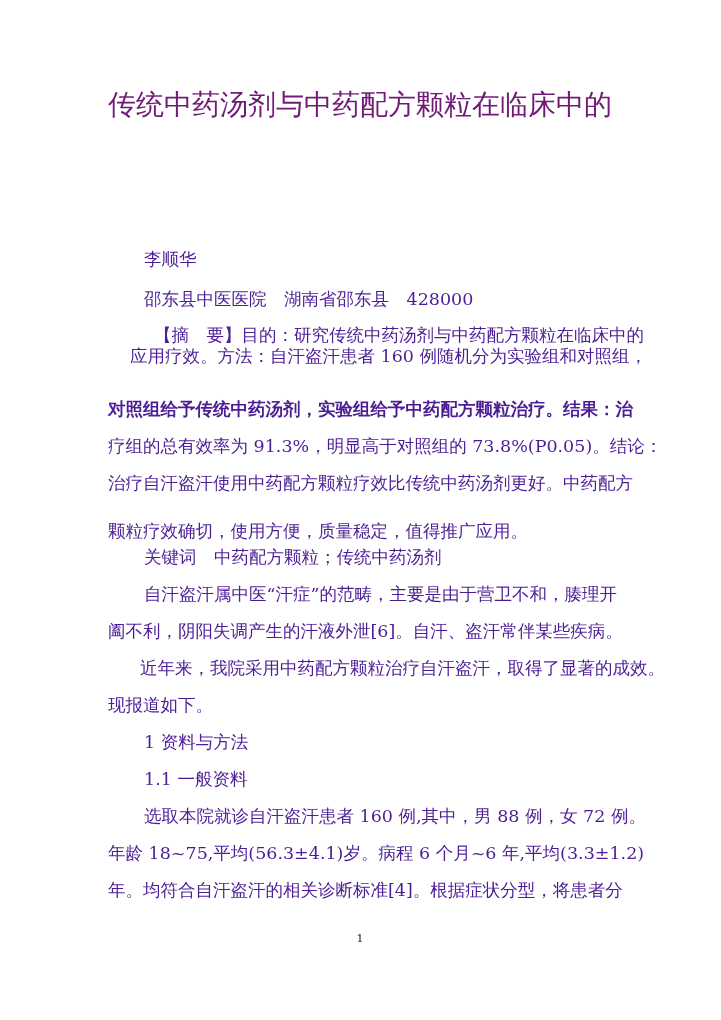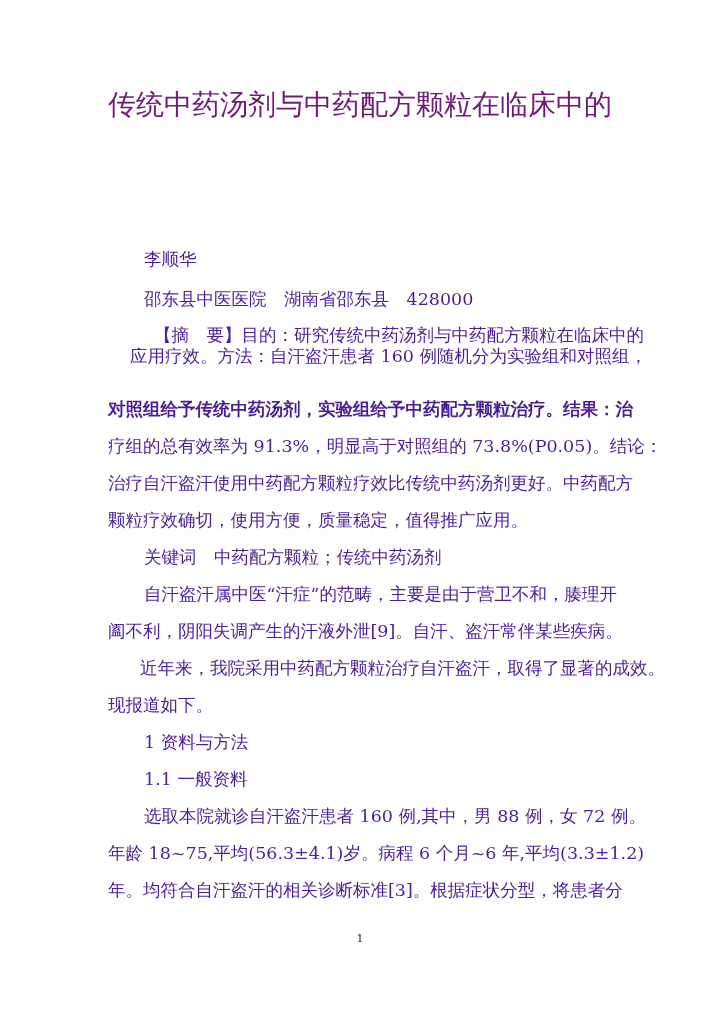--- a/index.html
+++ b/index.html
@@ -74,31 +74,31 @@
 
   <div class="body-text" style="top:0;">
     <div class="line indent" style="top:248px;">李顺华</div>
     <div class="line indent" style="top:288px;">邵东县中医医院　湖南省邵东县　428000</div>
 
     <div class="line" style="top:324px; left:30px; width:478px; text-align:justify; text-align-last:justify;margin-left:16px;">【摘　要】目的：研究传统中药汤剂与中药配方颗粒在临床中的</div>
     <div class="line justify" style="top:345px;margin-left:22px;">应用疗效。方法：自汗盗汗患者 160 例随机分为实验组和对照组，</div>
     <div class="line justify" style="top:398px;font-weight:bold;">对照组给予传统中药汤剂，实验组给予中药配方颗粒治疗。结果：治</div>
     <div class="line justify" style="top:435px;">疗组的总有效率为 91.3%，明显高于对照组的 73.8%(P0.05)。结论：</div>
     <div class="line justify" style="top:472px;">治疗自汗盗汗使用中药配方颗粒疗效比传统中药汤剂更好。中药配方</div>
-    <div class="line" style="top:509px;">颗粒疗效确切，使用方便，质量稳定，值得推广应用。</div>
+    <div class="line" style="top:520px;">颗粒疗效确切，使用方便，质量稳定，值得推广应用。</div>
 
     <div class="line indent" style="top:546px;">关键词　中药配方颗粒；传统中药汤剂</div>
 
     <div class="line" style="top:583px; left:36px; width:472px; text-align:justify; text-align-last:justify;">自汗盗汗属中医“汗症”的范畴，主要是由于营卫不和，腠理开</div>
-    <div class="line justify" style="top:620px;">阖不利，阴阳失调产生的汗液外泄[9]。自汗、盗汗常伴某些疾病。</div>
+    <div class="line justify" style="top:620px;">阖不利，阴阳失调产生的汗液外泄[6]。自汗、盗汗常伴某些疾病。</div>
     <div class="line justify" style="top:657px;margin-left:32px;">近年来，我院采用中药配方颗粒治疗自汗盗汗，取得了显著的成效。</div>
     <div class="line" style="top:694px;">现报道如下。</div>
 
     <div class="line indent" style="top:731px;">1 资料与方法</div>
     <div class="line indent" style="top:768px;text-align:center;">1.1 一般资料</div>
 
     <div class="line" style="top:805px; left:36px; width:472px; text-align:justify; text-align-last:justify;">选取本院就诊自汗盗汗患者 160 例,其中，男 88 例，女 72 例。</div>
     <div class="line justify" style="top:842px;">年龄 18~75,平均(56.3±4.1)岁。病程 6 个月~6 年,平均(3.3±1.2)</div>
-    <div class="line justify" style="top:879px;">年。均符合自汗盗汗的相关诊断标准[3]。根据症状分型，将患者分</div>
+    <div class="line justify" style="top:879px;">年。均符合自汗盗汗的相关诊断标准[4]。根据症状分型，将患者分</div>
   </div>
 
   <div class="page-number">1</div>
 </div>
 
 </body></html>

